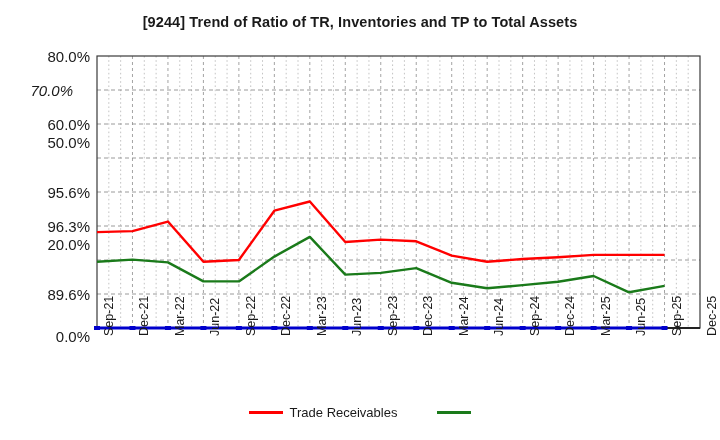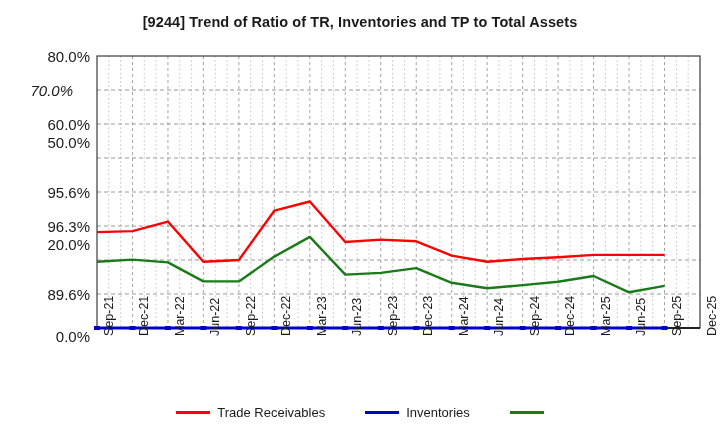--- a/index.html
+++ b/index.html
@@ -206,21 +206,17 @@
       <div class="xlabel" style="left: 669.529px; top: 336px;">Sep-25</div>
       <div class="xlabel" style="left: 705px; top: 336px;">Dec-25</div>
     </div>
 
   <div id="legend">
       <div class="legend-entry">
         <span class="legend-swatch" style="background: rgb(255, 0, 0);"></span>
         <span class="legend-text">Trade Receivables</span>
       </div>
       <div class="legend-entry">
-        <span class="legend-swatch" style="background: rgb(0, 0, 204);"></span>
-        <span class="legend-text">Inventories</span>
-      </div>
-      <div class="legend-entry">
         <span class="legend-swatch" style="background: rgb(26, 122, 26);"></span>
       </div>
     </div>
 
 </div>
 
 </body></html>

